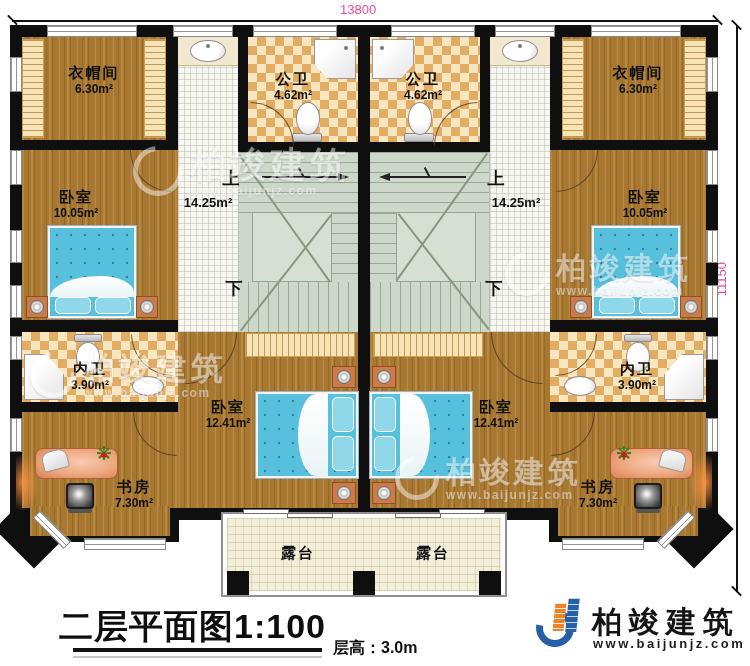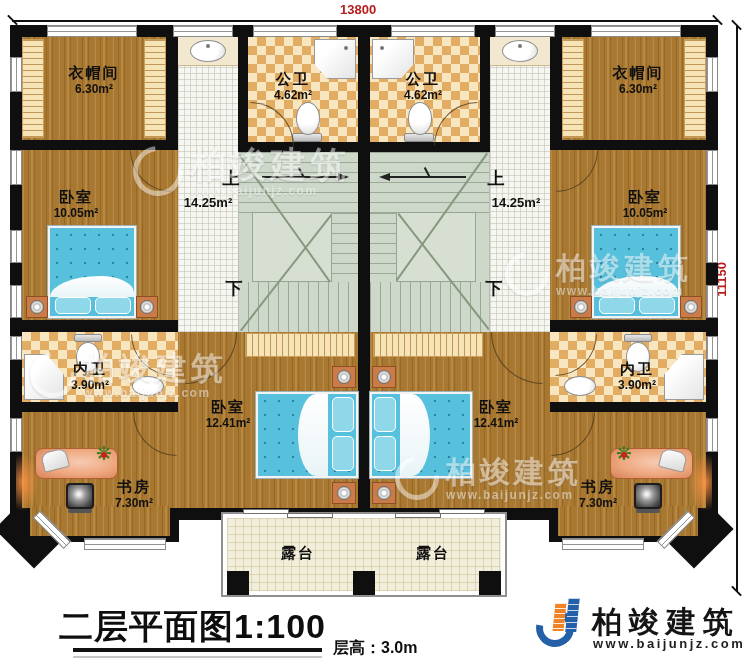--- a/index.html
+++ b/index.html
@@ -49,21 +49,21 @@
   .lamp{position:absolute;border-radius:50%;background:radial-gradient(circle,#ffffff 22%,#b9b9b9 38%,#e2e2e2 55%,#8f8f8f 90%);border:1px solid #6f6f6f;box-sizing:border-box}
   .desk{position:absolute;background:radial-gradient(ellipse at 55% 45%,#f8cab2 0%,#eda87e 55%,#d9815a 100%);border:1px solid #b05f33;border-radius:8px;box-sizing:border-box}
   .monitor{position:absolute;background:radial-gradient(circle at 45% 42%,#f0f0f0 8%,#9a9a9a 35%,#4a4a4a 75%,#2b2b2b);border:2px solid #1d1d1d;border-radius:4px;box-sizing:border-box}
   .glow{position:absolute;background:radial-gradient(ellipse at 30% 50%,rgba(255,150,70,.85),rgba(255,150,70,0) 75%)}
   .plant{position:absolute;font-size:19px;line-height:20px;color:#3a7d1f;text-align:center}
   .plant i{position:absolute;left:50%;top:50%;width:6px;height:6px;margin:-3px 0 0 -3px;background:#c6241c;border-radius:50%}
   .printer{position:absolute;background:linear-gradient(160deg,#ffffff,#d9d9d9);border:1px solid #9a9a9a;border-radius:40% 40% 10% 10%;transform:rotate(-14deg);box-sizing:border-box}
   .slide{position:absolute;background:#ffffff;border:1px solid #6f6f6f;box-sizing:border-box}
   .dline{position:absolute;background:#111}
   .tick{position:absolute;width:13px;height:2px;background:#111;transform:rotate(45deg)}
-  .dimtxt{position:absolute;font-size:13px;font-weight:bold;color:#b91c1c}
+  .dimtxt{position:absolute;font-size:13px;font-weight:normal;color:#ec4899}
   .hallword{position:absolute;font-size:17px;font-weight:bold;color:#111;transform:translateX(-50%)}
   .hallarea{position:absolute;font-size:13px;font-weight:bold;color:#111;transform:translateX(-50%)}
   .stair-arrow{position:absolute;height:2px;background:#222}
   .ah-r{position:absolute;width:0;height:0;border-left:11px solid #222;border-top:4.5px solid transparent;border-bottom:4.5px solid transparent}
   .ah-l{position:absolute;width:0;height:0;border-right:11px solid #222;border-top:4.5px solid transparent;border-bottom:4.5px solid transparent}
   .bline{position:absolute;background:#b7bfb3}
   .wm{position:absolute;display:flex;align-items:flex-start;gap:7px;opacity:.55;pointer-events:none}
   .wm .ring{border:5px solid rgba(255,255,255,.85);border-top-color:transparent;border-radius:50%;transform:rotate(38deg);box-shadow:0 1px 2px rgba(110,110,110,.35)}
   .wm .chars{font-weight:bold;color:rgba(255,255,255,.9);letter-spacing:4px;line-height:1.05;text-shadow:0 1px 2px rgba(105,105,105,.45)}
   .wm .site{font-size:12px;font-weight:bold;color:rgba(255,255,255,.85);letter-spacing:1.5px;text-shadow:0 1px 1px rgba(105,105,105,.4)}

